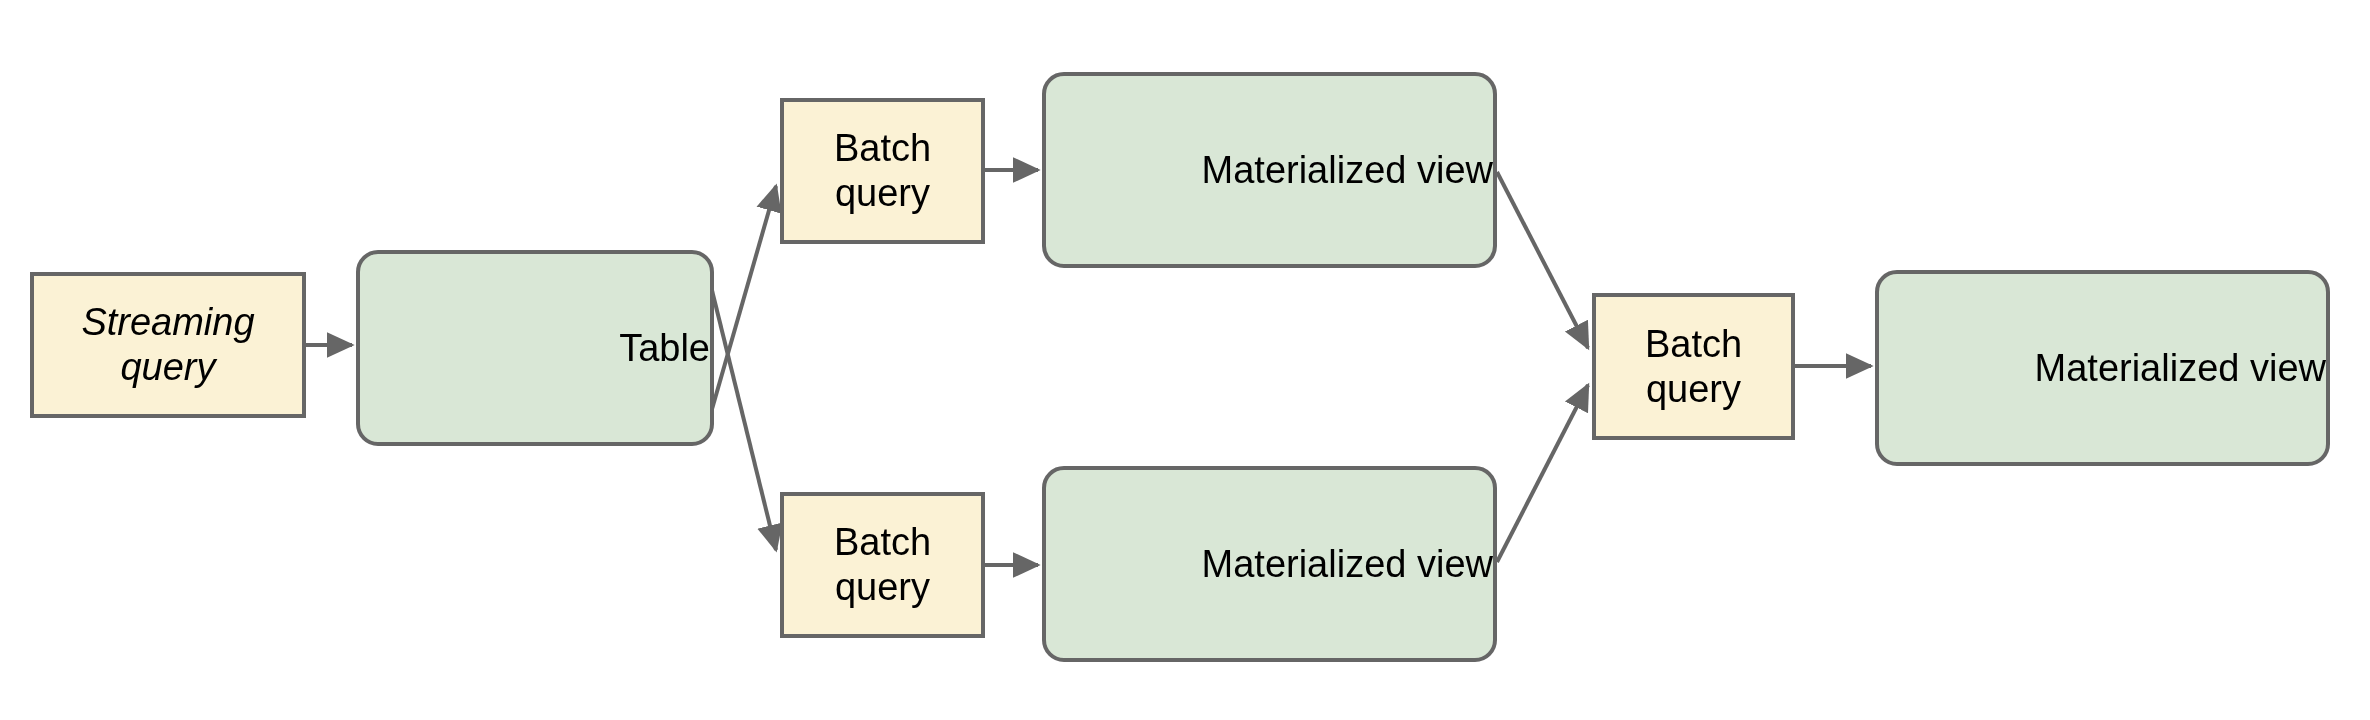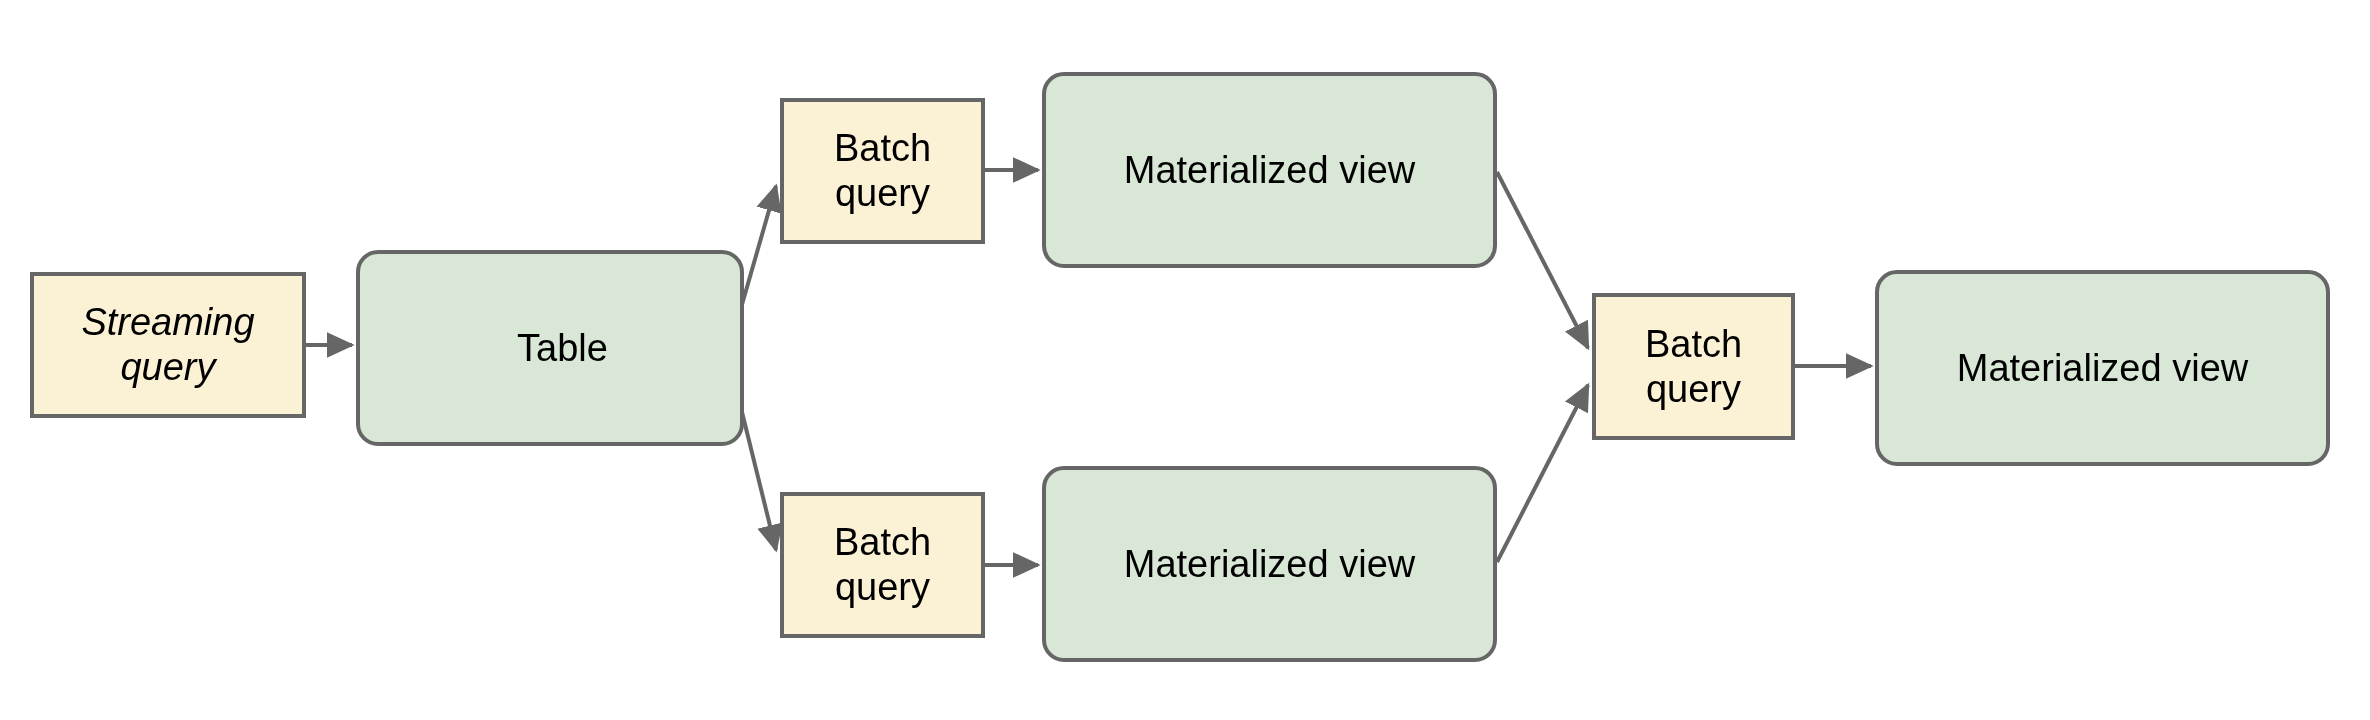--- a/index.html
+++ b/index.html
@@ -44,20 +44,21 @@
     background: #fbf2d5;
     border-color: #666666;
     border-radius: 0;
     font-size: 38px;
   }
   .node-store {
     background: #d9e7d6;
     border-color: #666666;
     border-radius: 22px;
     font-size: 38px;
+    justify-content: flex-end;
   }
 </style>
 </head>
 <body>
 
 <div id="canvas">
 
   <svg id="edge-layer" viewBox="0 0 2370 720" width="2370" height="720" xmlns="http://www.w3.org/2000/svg">
     <defs>
       <marker id="arrow-head" viewBox="0 0 12 12" refX="10.5" refY="6" markerWidth="7.2" markerHeight="7.2" orient="auto-start-reverse" markerUnits="strokeWidth">
@@ -72,21 +73,21 @@
         <polyline points="985,565 1038,565" fill="none" stroke="#666666" stroke-width="4" stroke-linecap="butt" stroke-linejoin="round" marker-end="url(#arrow-head)"></polyline>
         <polyline points="1497,172 1588,348" fill="none" stroke="#666666" stroke-width="4" stroke-linecap="butt" stroke-linejoin="round" marker-end="url(#arrow-head)"></polyline>
         <polyline points="1497,562 1588,385" fill="none" stroke="#666666" stroke-width="4" stroke-linecap="butt" stroke-linejoin="round" marker-end="url(#arrow-head)"></polyline>
         <polyline points="1795,366 1871,366" fill="none" stroke="#666666" stroke-width="4" stroke-linecap="butt" stroke-linejoin="round" marker-end="url(#arrow-head)"></polyline>
       </g>
   </svg>
 
   <div class="node node-process" style="left: 30px; top: 272px; width: 276px; height: 146px; font-style: italic;"><span>Streaming
 query</span></div>
 
-  <div class="node node-store" style="left: 356px; top: 250px; width: 388px; height: 196px; padding-left: 25px;"><span>Table</span></div>
+  <div class="node node-store" style="left: 356px; top: 250px; width: 358px; height: 196px; padding-left: 25px;"><span>Table</span></div>
 
   <div class="node node-process" style="left: 780px; top: 98px; width: 205px; height: 146px;"><span>Batch
 query</span></div>
 
   <div class="node node-store" style="left: 1042px; top: 72px; width: 455px; height: 196px;"><span>Materialized view</span></div>
 
   <div class="node node-process" style="left: 780px; top: 492px; width: 205px; height: 146px;"><span>Batch
 query</span></div>
 
   <div class="node node-store" style="left: 1042px; top: 466px; width: 455px; height: 196px;"><span>Materialized view</span></div>

